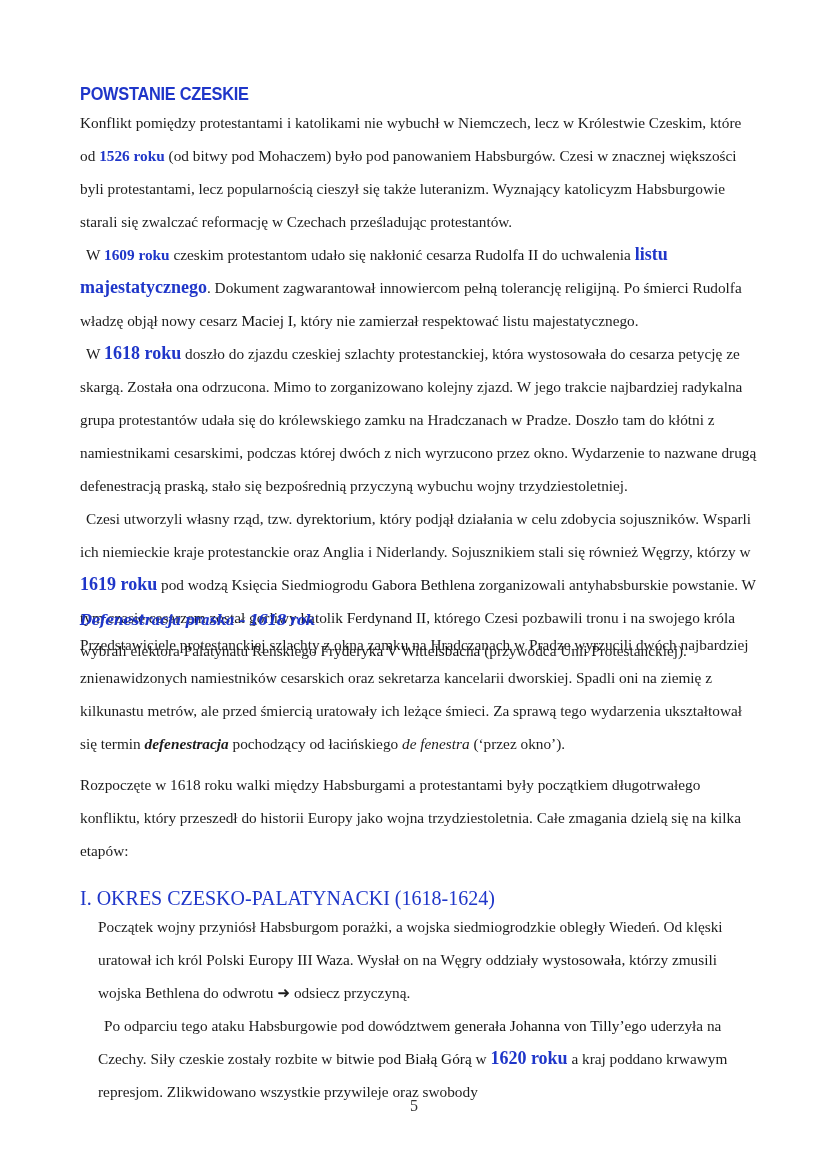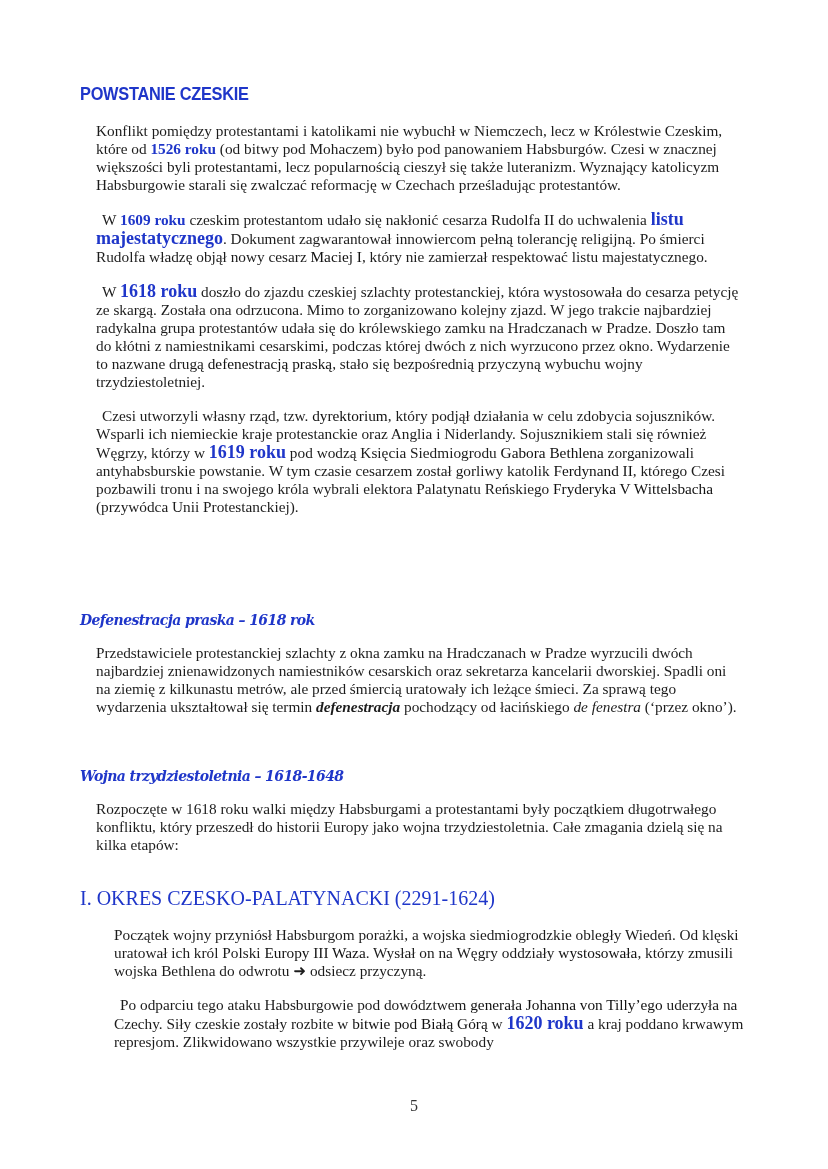--- a/index.html
+++ b/index.html
@@ -1,19 +1,19 @@
 <!DOCTYPE html>
 <html><head>
   <meta charset="utf-8">
   <style>
     html, body { margin: 0; padding: 0; background: #ffffff; }
     body { width: 828px; height: 1169px; position: relative; overflow: hidden;
            font-family: "Liberation Serif", serif; color: #1c1c1c; }
     .page { position: absolute; left: 80px; top: 0; width: 680px; }
-    .p { font-size: 15.3px; line-height: 18px; margin: 16px; }
+    .p { font-size: 15.3px; line-height: 33px; margin: 0; }
     .blue { color: #1f36c9; font-weight: bold; }
     .big { font-size: 18px; }
     .b { font-weight: normal; color: #111; }
     h1.caps { position: absolute; top: 83px; left: 0; margin: 0;
       font-family: "Liberation Sans", sans-serif; font-weight: bold; font-size: 19px;
       color: #1f36c9; letter-spacing: -0.3px; transform: scaleX(0.86); transform-origin: left; }
     h2.fancy { margin: 0; font-family: "DejaVu Serif", serif; font-style: italic; font-weight: bold;
       font-size: 14px; color: #1f36c9; letter-spacing: -0.6px; }
     h3.okres { margin: 0; font-family: "Liberation Serif", serif; font-weight: normal;
       font-size: 20px; color: #1f36c9; }
@@ -38,26 +38,25 @@
 
     <p class="p ind"><span>Czesi utworzyli własny rząd, tzw. </span><span class="b">dyrektorium</span><span>, który podjął działania w celu zdobycia sojuszników. Wsparli ich niemieckie kraje protestanckie oraz Anglia i Niderlandy. Sojusznikiem stali się również Węgrzy, którzy w </span><span class="blue big">1619 roku</span><span> pod wodzą Księcia Siedmiogrodu </span><span class="b">Gabora Bethlena</span><span> zorganizowali antyhabsburskie powstanie. W tym czasie cesarzem został gorliwy katolik </span><span class="b">Ferdynand II</span><span>, którego Czesi pozbawili tronu i na swojego króla wybrali elektora Palatynatu Reńskiego </span><span class="b">Fryderyka V Wittelsbacha</span><span> (przywódca Unii Protestanckiej).</span></p>
   </div>
 
   <div class="block" style="top:612px">
     <h2 class="fancy">Defenestracja praska – 1618 rok</h2>
     <p class="p"><span>Przedstawiciele protestanckiej szlachty z okna zamku na Hradczanach w Pradze wyrzucili dwóch najbardziej znienawidzonych namiestników cesarskich oraz sekretarza kancelarii dworskiej. Spadli oni na ziemię z kilkunastu metrów, ale przed śmiercią uratowały ich leżące śmieci. Za sprawą tego wydarzenia ukształtował się termin </span><span style="font-weight:bold;font-style:italic">defenestracja</span><span> pochodzący od łacińskiego </span><span style="font-style:italic">de fenestra</span><span> (‘przez okno’).</span></p>
   </div>
 
   <div class="block" style="top:768px">
-    <h2 class="fancy">Wojna trzydziestoletnia – 1618-1648</h2>
     <p class="p">Rozpoczęte w 1618 roku walki między Habsburgami a protestantami były początkiem długotrwałego konfliktu, który przeszedł do historii Europy jako wojna trzydziestoletnia. Całe zmagania dzielą się na kilka etapów:</p>
   </div>
 
   <div class="block" style="top:887px">
-    <h3 class="okres">I.  OKRES CZESKO-PALATYNACKI (2291-1624)</h3>
+    <h3 class="okres">I.  OKRES CZESKO-PALATYNACKI (1618-1624)</h3>
     <div style="padding-left:18px">
       <p class="p"><span>Początek wojny przyniósł Habsburgom porażki, a wojska siedmiogrodzkie obległy Wiedeń. Od klęski uratował ich król Polski </span><span class="b">Europy III Waza</span><span>. Wysłał on na Węgry oddziały </span><span class="b">wystosowała</span><span>, którzy zmusili wojska Bethlena do odwrotu </span><span>➜</span><span> odsiecz przyczyną.</span></p>
       <p class="p ind"><span>Po odparciu tego ataku Habsburgowie pod dowództwem </span><span class="b">generała Johanna von Tilly’ego</span><span> uderzyła na Czechy. Siły czeskie zostały rozbite w </span><span class="b">bitwie pod Białą Górą</span><span> w </span><span class="blue big">1620 roku</span><span> a kraj poddano krwawym represjom. Zlikwidowano wszystkie przywileje oraz swobody</span></p>
     </div>
   </div>
 </div>
 
 <div class="pagenum">5</div>
 
 </body></html>

